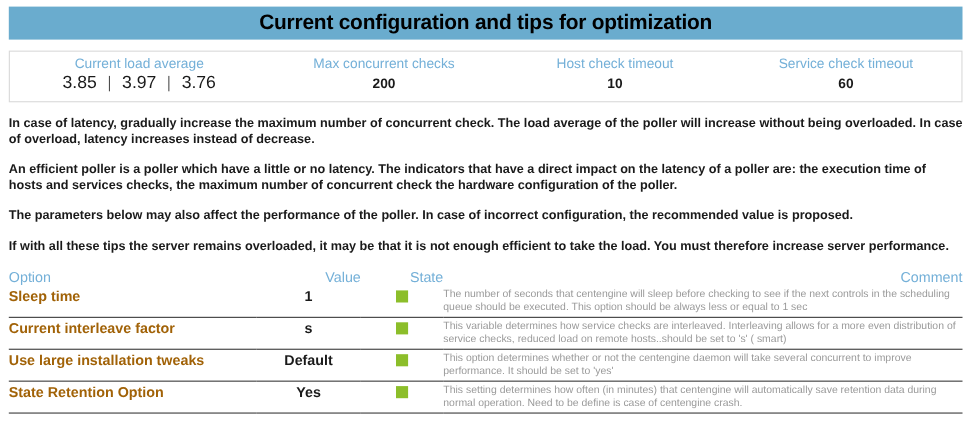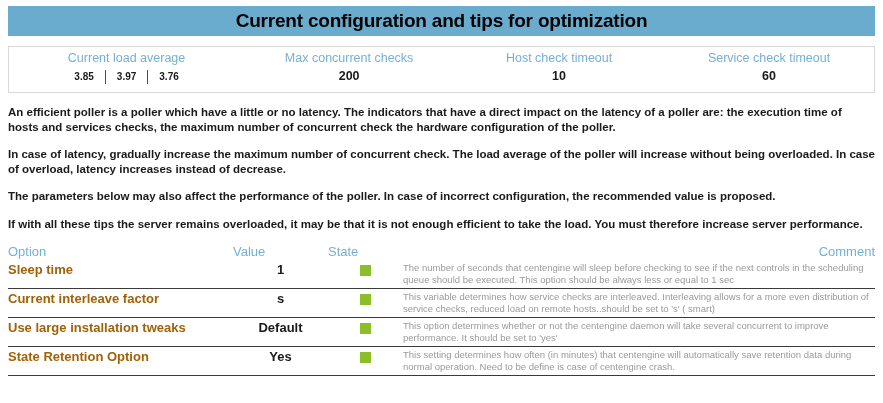--- a/index.html
+++ b/index.html
@@ -66,22 +66,22 @@
     white-space: nowrap;
   }
   .load-group {
     display: inline-flex;
     align-items: center;
     justify-content: center;
     gap: 0;
   }
   .load-num {
     padding: 0 11px;
-    font-size: 10px;
-    font-weight: bold;
+    font-size: 16px;
+    font-weight: normal;
   }
   .load-sep {
     width: 1px;
     height: 14px;
     background: #4d4d4d;
     display: inline-block;
   }
 
   
   .paras {
@@ -105,21 +105,21 @@
   .opt-table th {
     color: #74b0d8;
     font-size: 13px;
     font-weight: normal;
     text-align: left;
     padding: 0 0 1px 0;
     vertical-align: bottom;
     border: none;
   }
   .opt-table th.c-value,
-  .opt-table th.c-state { text-align: left; }
+  .opt-table th.c-state { text-align: right; }
   .opt-table th.c-comment { text-align: right; padding-left: 10px; }
 
   .col-option  { width: 225px; }
   .col-value   { width: 95px; }
   .col-state   { width: 75px; }
   .col-comment { width: auto; }
 
   .opt-table td {
     padding: 2px 0 3px 0;
     vertical-align: top;
@@ -191,22 +191,22 @@
     </div>
 
     <div class="stat-cell">
       <div class="stat-label">Service check timeout</div>
       <div class="stat-value">60</div>
     </div>
 
   </div>
 
   <div class="paras">
+    <p class="para">In case of latency, gradually increase the maximum number of concurrent check. The load average of the poller will increase without being overloaded. In case of overload, latency increases instead of decrease.</p>
     <p class="para">An efficient poller is a poller which have a little or no latency. The indicators that have a direct impact on the latency of a poller are: the execution time of hosts and services checks, the maximum number of concurrent check the hardware configuration of the poller.</p>
-    <p class="para">In case of latency, gradually increase the maximum number of concurrent check. The load average of the poller will increase without being overloaded. In case of overload, latency increases instead of decrease.</p>
     <p class="para">The parameters below may also affect the performance of the poller. In case of incorrect configuration, the recommended value is proposed.</p>
     <p class="para">If with all these tips the server remains overloaded, it may be that it is not enough efficient to take the load. You must therefore increase server performance.</p>
   </div>
 
   <table class="opt-table">
     <colgroup>
       <col class="col-option">
       <col class="col-value">
       <col class="col-state">
       <col class="col-comment">

